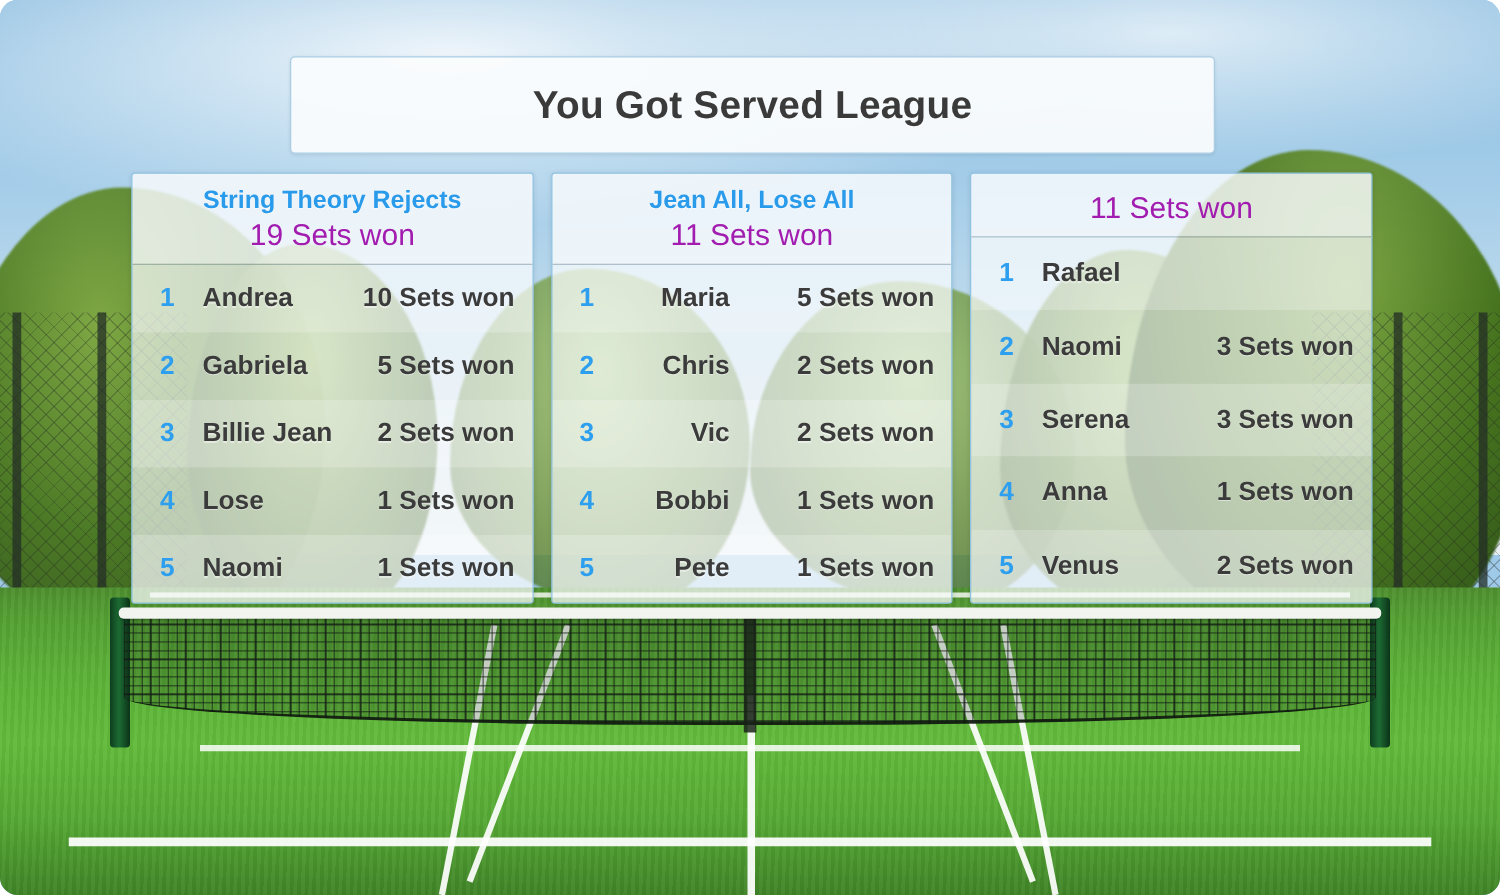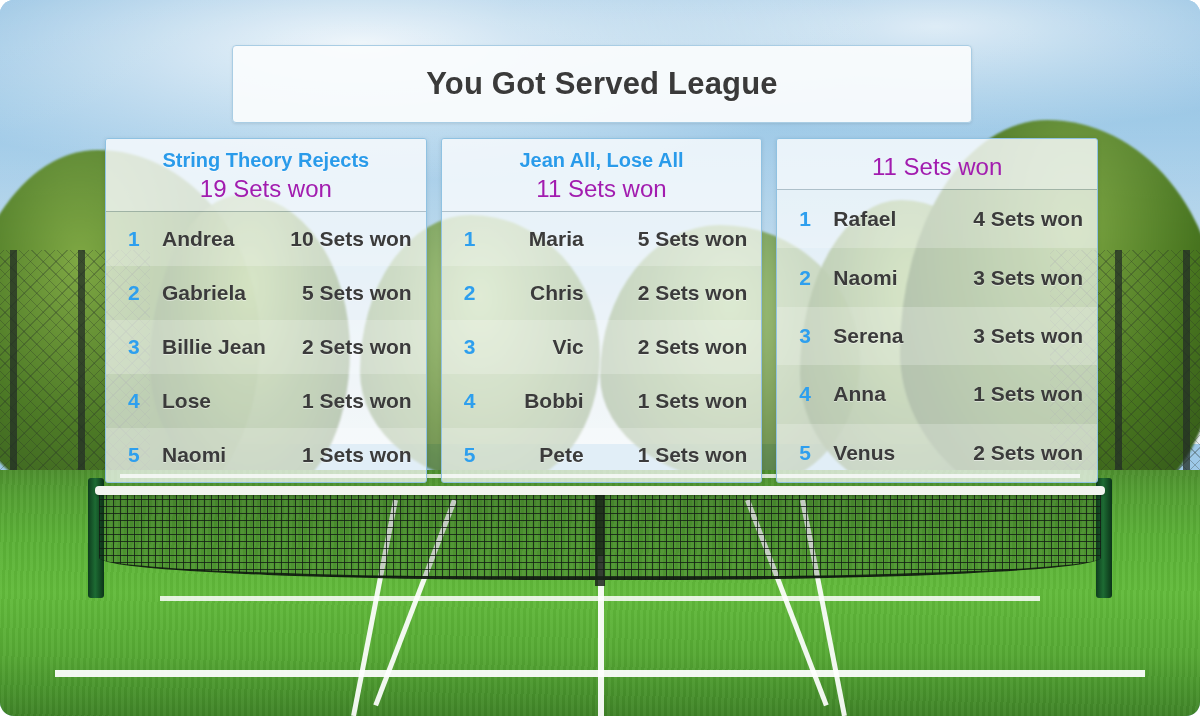--- a/index.html
+++ b/index.html
@@ -328,21 +328,20 @@
 
       <div class="board">
         <div class="board-head">
           <div class="board-score">11 Sets won</div>
         </div>
         <div class="board-divider"></div>
         <div class="rows">
           <div class="row odd">
             <span class="rank">1</span>
             <span class="player">Rafael</span>
-            <span class="player-score">4 Sets won</span>
           </div>
           <div class="row even">
             <span class="rank">2</span>
             <span class="player">Naomi</span>
             <span class="player-score">3 Sets won</span>
           </div>
           <div class="row odd">
             <span class="rank">3</span>
             <span class="player">Serena</span>
             <span class="player-score">3 Sets won</span>

